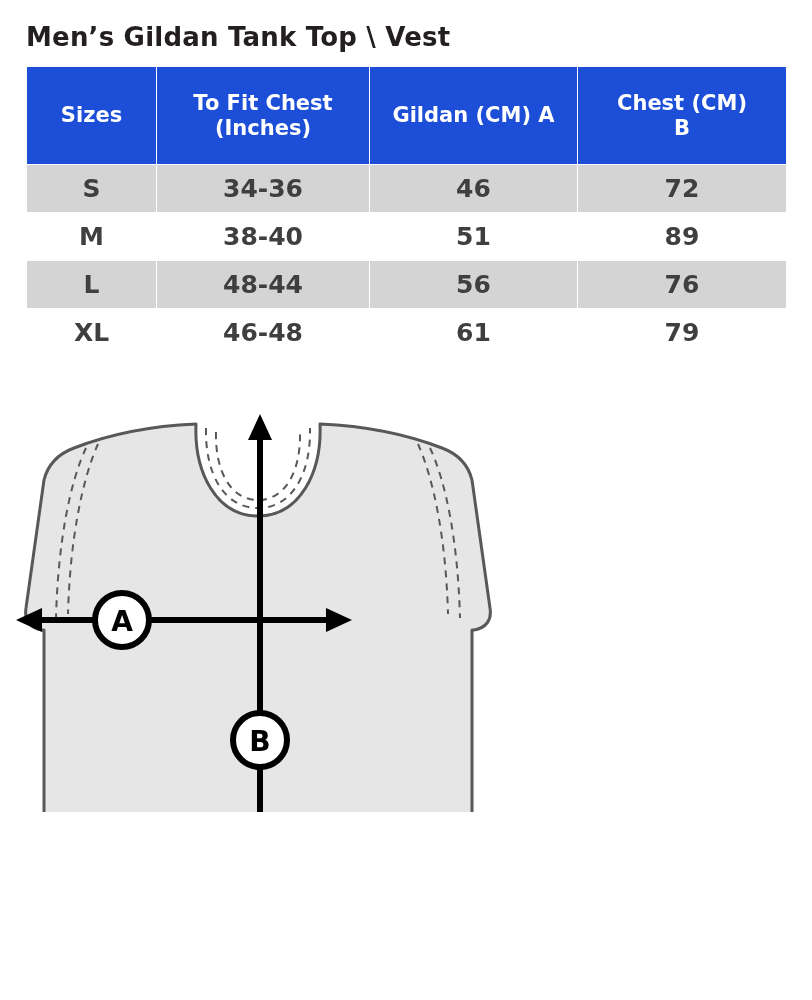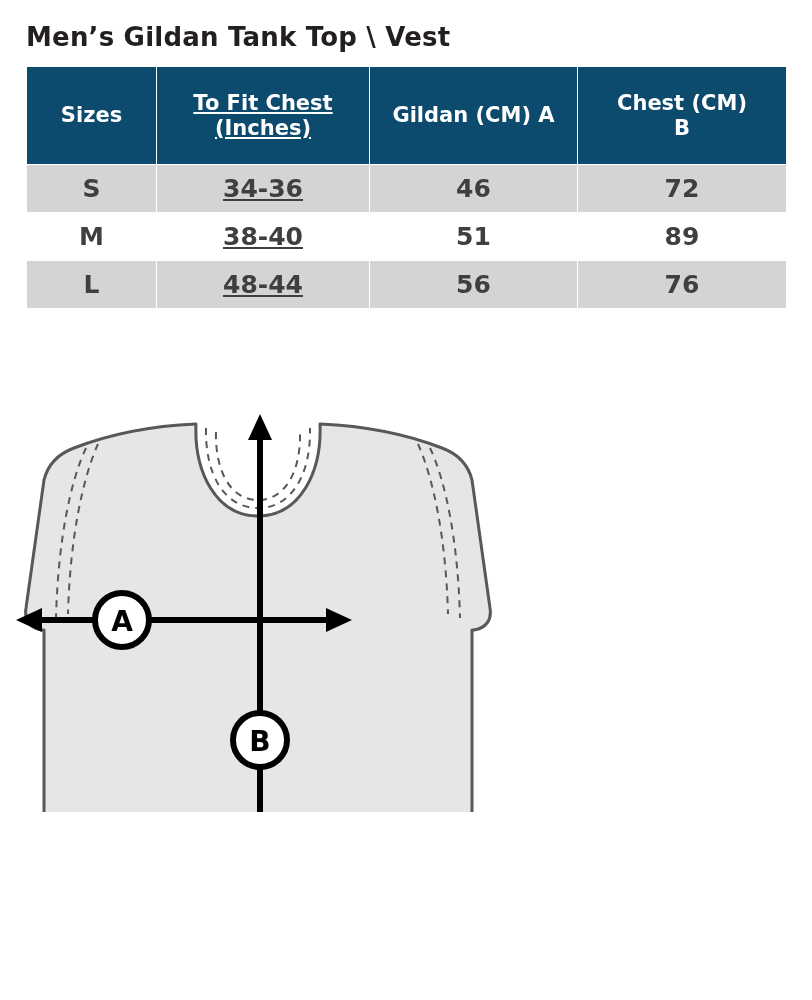--- a/index.html
+++ b/index.html
@@ -31,21 +31,21 @@
     left: 26px;
     top: 66px;
     width: 760px;
     border-collapse: collapse;
     table-layout: fixed;
   }
   table.size-table th {
     background: #ecا9 ;
   }
   .th-cell {
-    background: #0c4a6e;
+    background: #1d4ed8;
     color: #ffffff;
     font-size: 21px;
     font-weight: bold;
     text-align: center;
     vertical-align: middle;
     height: 98px;
     border: 1px solid #ffffff;
     line-height: 1.15;
     padding: 2px 4px;
   }
@@ -55,21 +55,21 @@
     color: #3f3f3f;
     text-align: center;
     vertical-align: middle;
     height: 48px;
     border: 1px solid #ffffff;
     padding: 0;
   }
   tr.row-alt .td-cell { background: #d4d4d4; }
   tr.row-plain .td-cell { background: #ffffff; }
   .col-0 { width: 130px; }
-  .col-1 { width: 213px; text-decoration: underline; }
+  .col-1 { width: 213px; }
   .col-2 { width: 208px; }
   .col-3 { width: 209px; }
 
   .diagram {
     position: absolute;
     left: 0;
     top: 412px;
     width: 812px;
     height: 588px;
   }
@@ -117,20 +117,26 @@
         <td class="td-cell col-0">M</td>
         <td class="td-cell col-1">38-40</td>
         <td class="td-cell col-2">51</td>
         <td class="td-cell col-3">89</td>
       </tr>
       <tr class="row-alt">
         <td class="td-cell col-0">L</td>
         <td class="td-cell col-1">48-44</td>
         <td class="td-cell col-2">56</td>
         <td class="td-cell col-3">76</td>
+      </tr>
+      <tr class="row-plain">
+        <td class="td-cell col-0">XL</td>
+        <td class="td-cell col-1">46-48</td>
+        <td class="td-cell col-2">61</td>
+        <td class="td-cell col-3">79</td>
       </tr>
     </tbody>
   </table>
 
   <div class="diagram">
     <svg width="812" height="588" viewBox="0 0 812 588" xmlns="http://www.w3.org/2000/svg">
 
       <g>
         <path d="M 196,12
                  C 150,14 110,22 74,36

